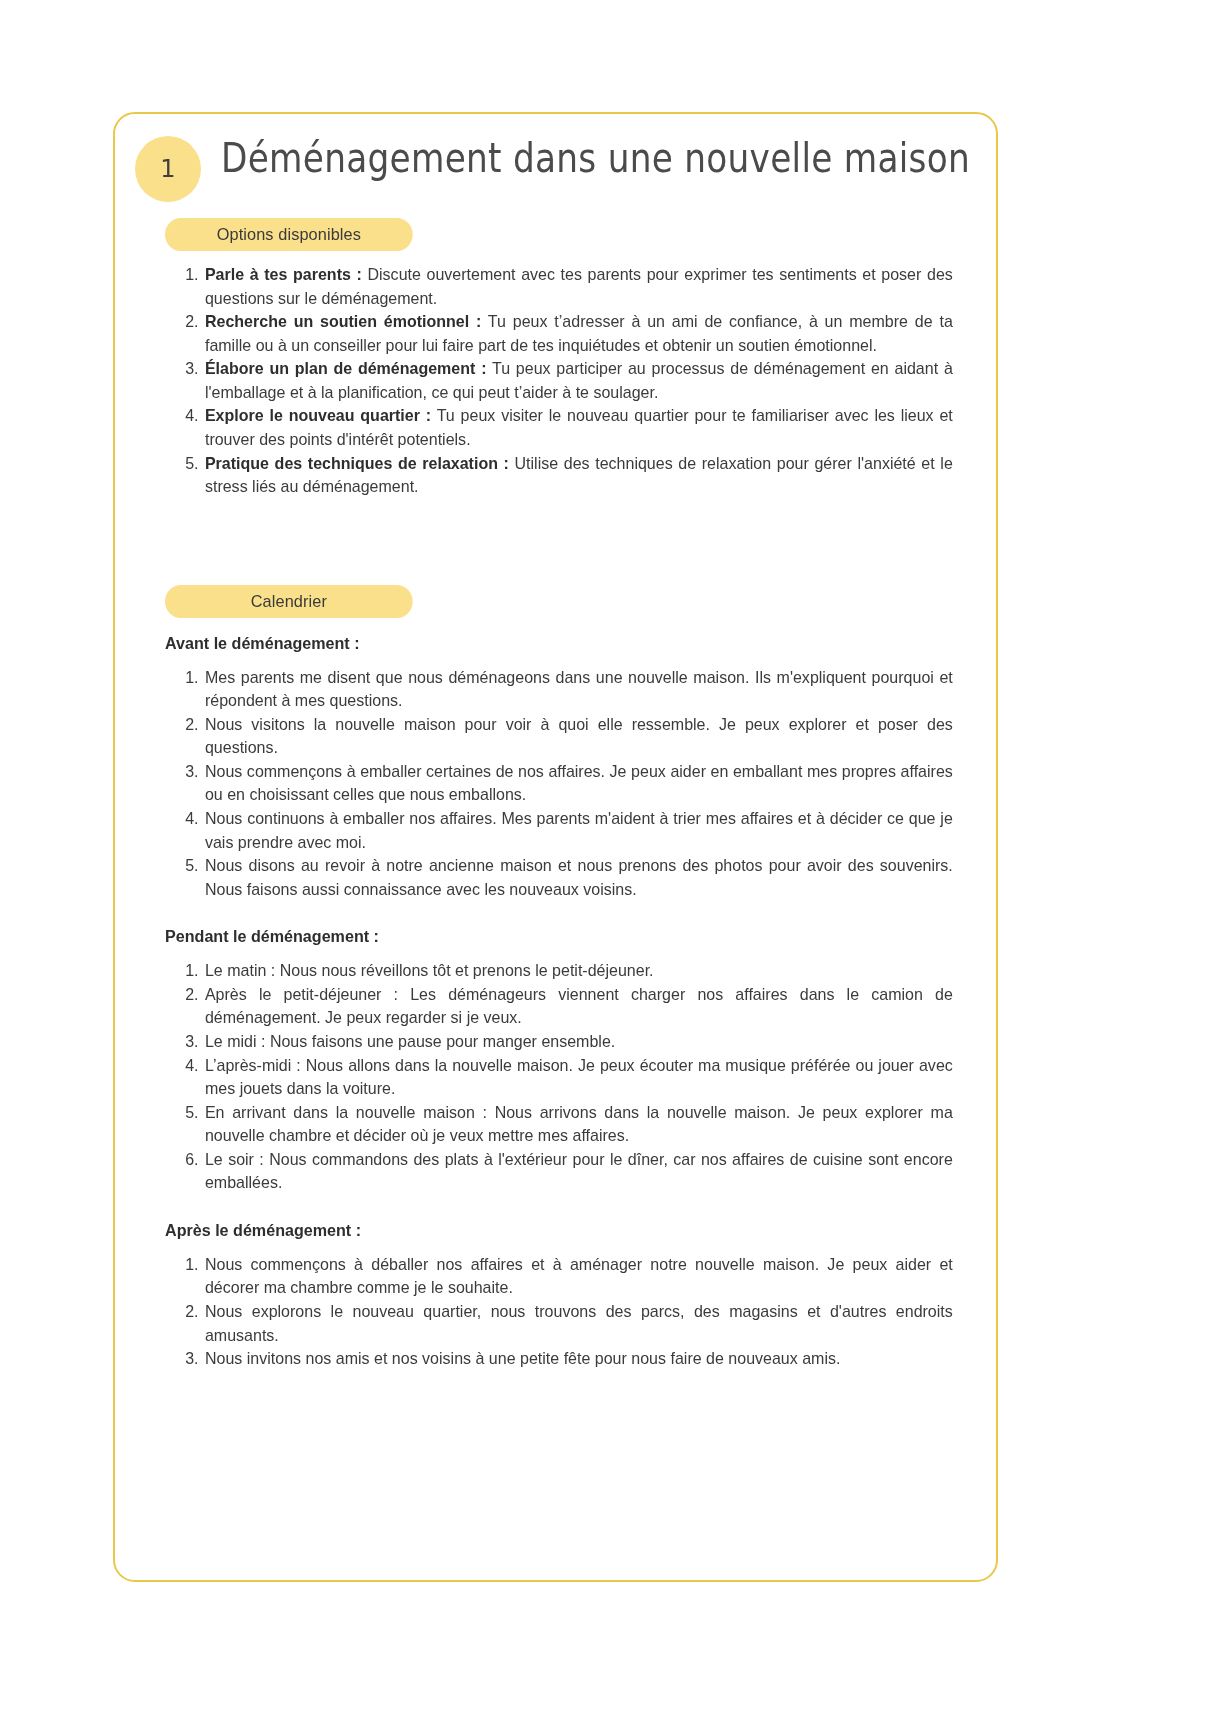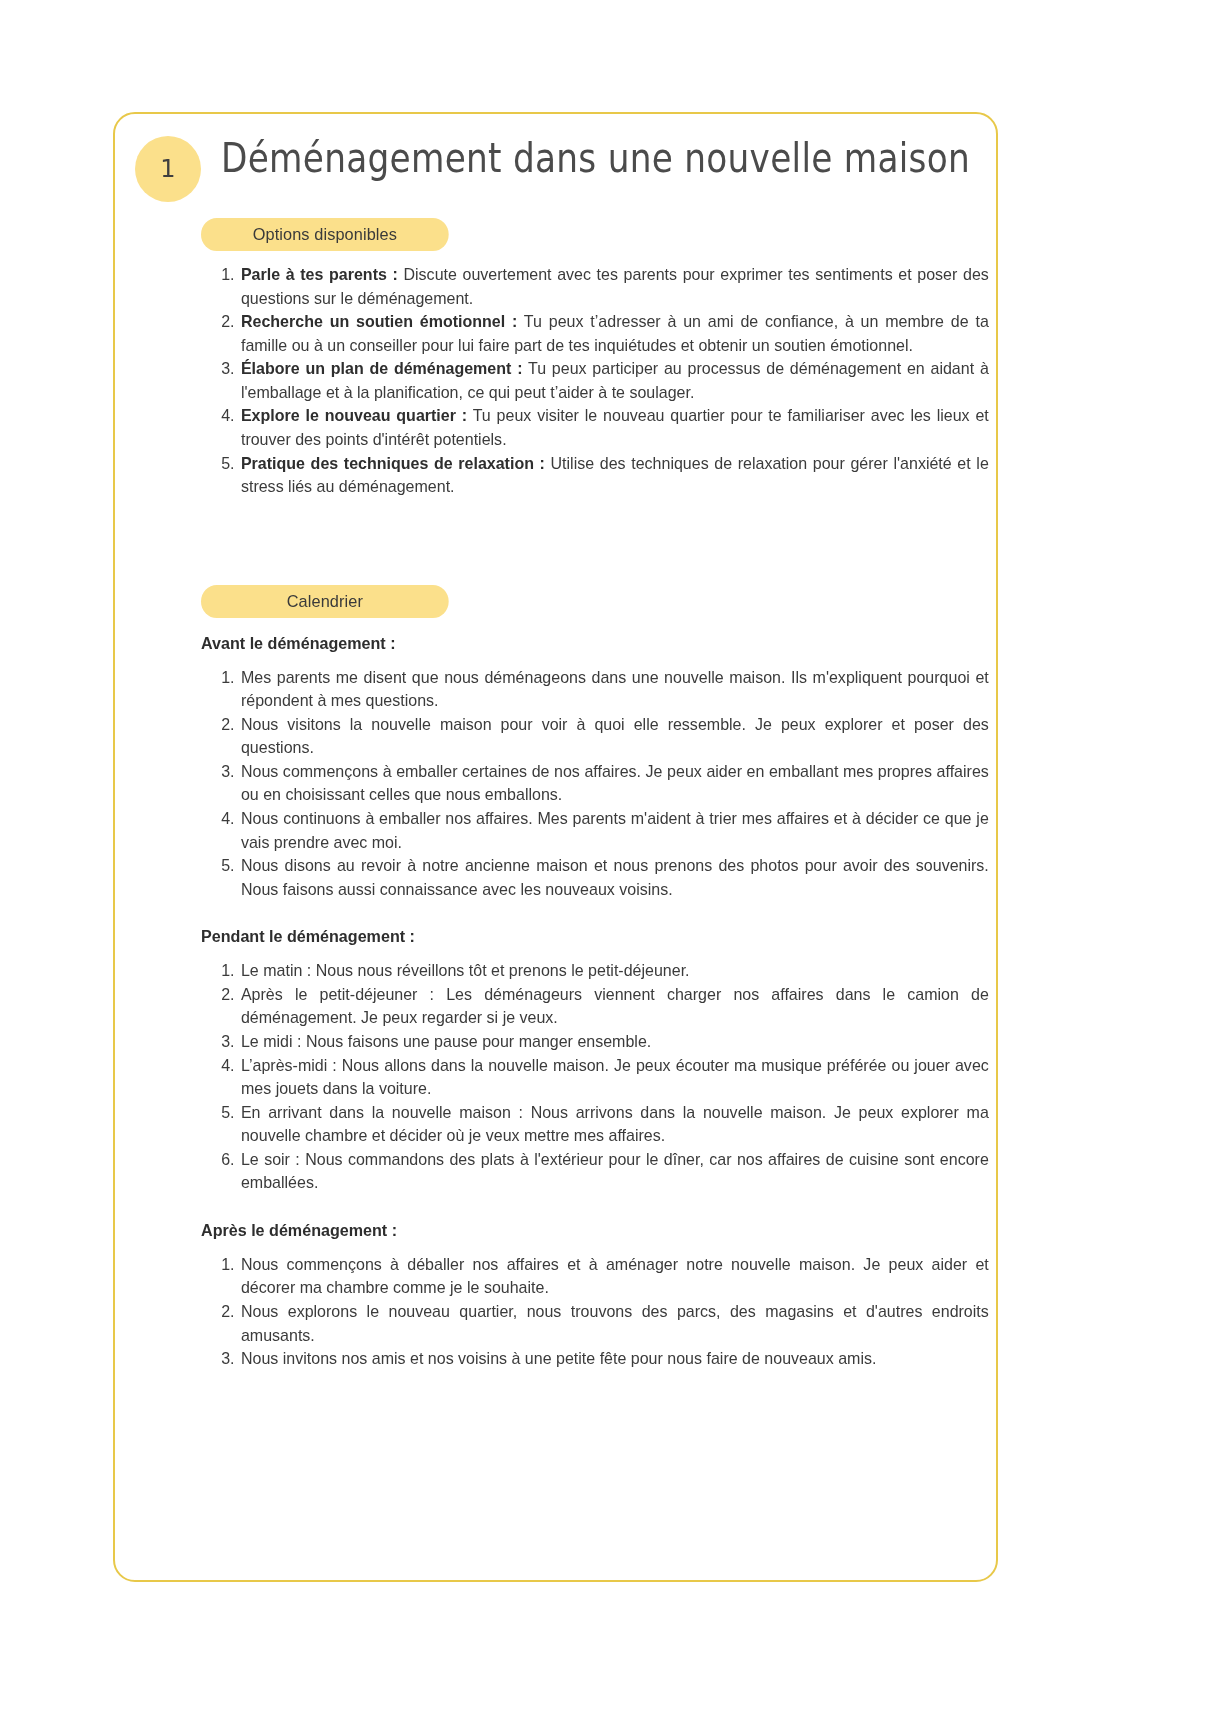--- a/index.html
+++ b/index.html
@@ -66,21 +66,20 @@
     transform-origin: left center;
   }
 
   
   .body {
     position: absolute;
     left: 0;
     top: 96px;
     width: 100%;
     padding: 0 16px 0 16px;
-    margin-left: 36px;
   }
 
   .badge {
     display: block;
     width: 258px;
     height: 33px;
     line-height: 33px;
     background: #fbe08b;
     border-radius: 17px;
     text-align: center;

